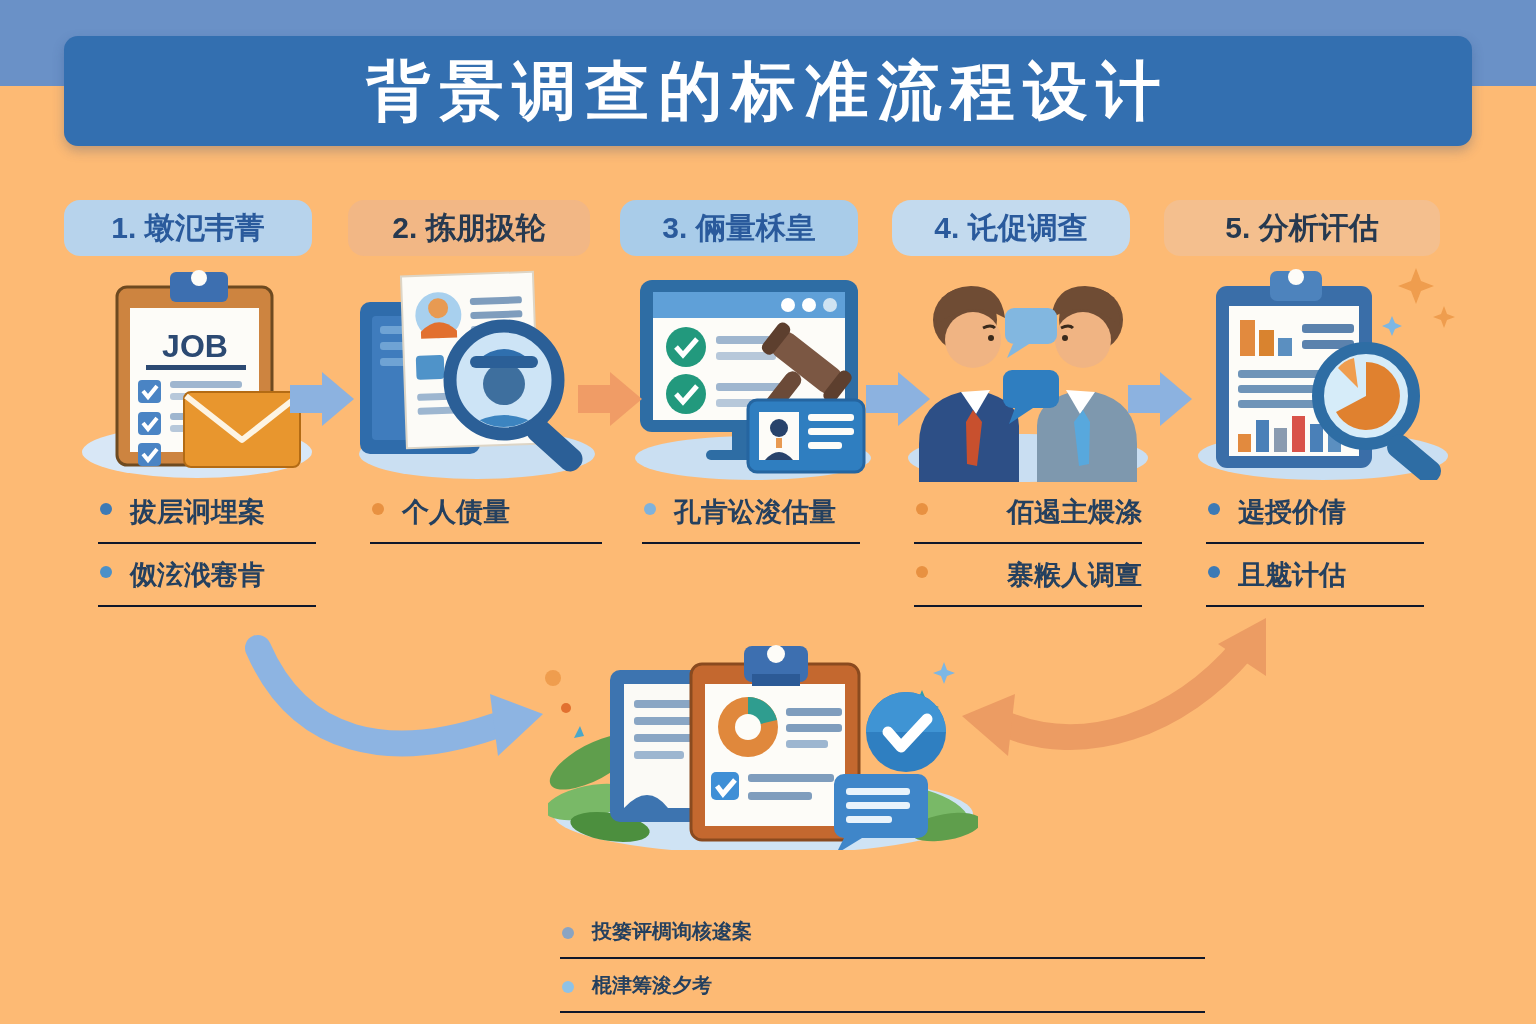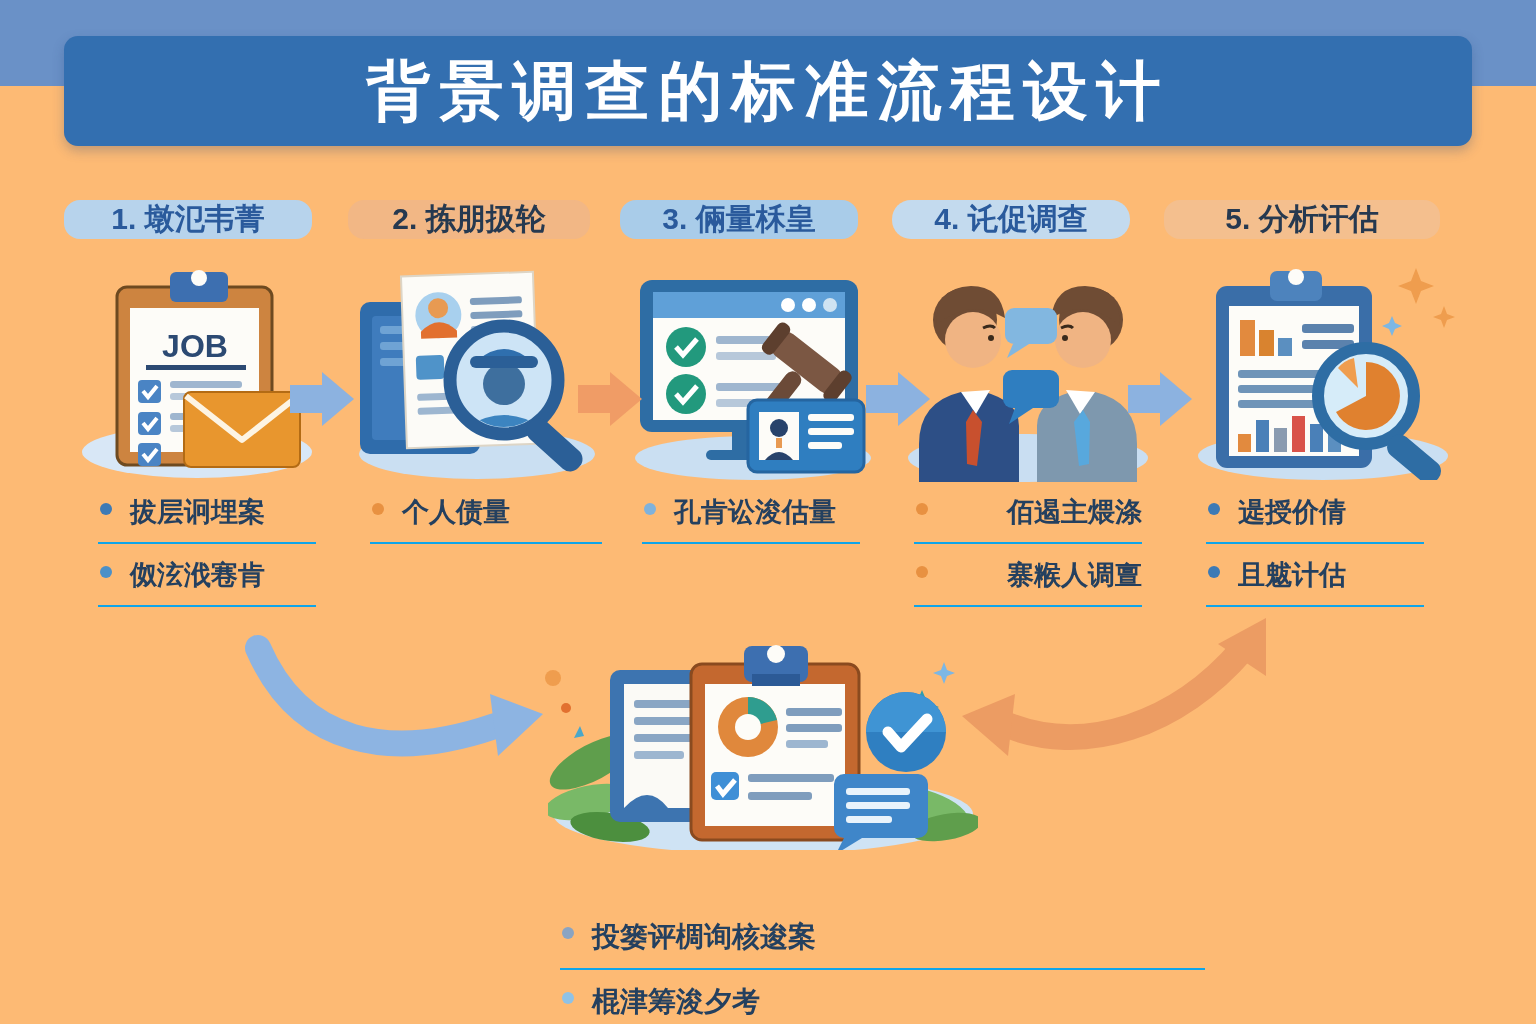--- a/index.html
+++ b/index.html
@@ -5,21 +5,21 @@
   html,body{margin:0;padding:0;}
   body{background:#faf2e6;font-family:"Liberation Sans",sans-serif;}
   #canvas{position:relative;width:1536px;height:1024px;background:#fdba74;overflow:hidden;padding-left:8px;}
 
   .top-strip{position:absolute;left:0;top:0;width:1536px;height:86px;background:#6a91c7;}
   .title-banner{position:absolute;left:64px;top:36px;width:1408px;height:110px;background:#336fb0;
     border-radius:14px;display:flex;align-items:center;justify-content:center;
     box-shadow:0 5px 12px rgba(40,70,120,.28);}
   .title-banner span{color:#fff;font-size:64px;font-weight:bold;letter-spacing:9px;white-space:nowrap;}
 
-  .badge{position:absolute;top:200px;height:39px;border-radius:16px;display:flex;align-items:center;
+  .badge{position:absolute;top:200px;height:56px;border-radius:16px;display:flex;align-items:center;
     justify-content:center;font-size:30px;font-weight:bold;white-space:nowrap;}
   .badge.blue{background:#b7d3ec;color:#2a5a9c;}
   .badge.orange{background:#f4bf8e;color:#263950;}
   .b1{left:64px;width:248px;}
   .b2{left:348px;width:242px;background:#f2b785 !important;}
   .b3{left:620px;width:238px;background:#a9cce9 !important;}
   .b4{left:892px;width:238px;background:#c3daee !important;border-radius:19px;}
   .b5{left:1164px;width:276px;}
 
   .icon-svg{position:absolute;top:262px;}
@@ -35,35 +35,35 @@
   .step-arrow.blueA .shaft{background:#8cb2e0;}
   .step-arrow.blueA .tip{border-left:32px solid #8cb2e0;}
   .step-arrow.orangeA .shaft{background:#f09c66;}
   .step-arrow.orangeA .tip{border-left:32px solid #f09c66;}
   .a1{left:290px;}
   .a2{left:578px;}
   .a3{left:866px;}
   .a4{left:1128px;}
 
   .bullets{position:absolute;top:494px;}
-  .bullet{position:relative;padding:0 0 12px 32px;margin-bottom:13px;border-bottom:2px solid #0ea5e9;}
+  .bullet{position:relative;padding:0 0 12px 32px;margin-bottom:13px;border-bottom:2px solid #0f172a;}
   .bullet .dot{position:absolute;left:2px;top:9px;width:12px;height:12px;border-radius:50%;}
   .bullet .txt{font-size:27px;font-weight:bold;color:#24405f;white-space:nowrap;}
   .bl1{left:98px;width:218px;}
   .bl2{left:370px;width:232px;}
   .bl3{left:642px;width:218px;}
   .bl4{left:914px;width:228px;text-align:right;}
   .bl5{left:1206px;width:218px;}
 
   .final-banner{position:absolute;left:543px;top:845px;width:437px;height:60px;background:#3b76b7;
     border-radius:14px;display:flex;align-items:center;justify-content:center;
     box-shadow:0 4px 8px rgba(40,70,120,.25);}
   .final-banner span{color:#fff;font-size:40px;font-weight:bold;letter-spacing:8px;}
   .final-bullets{position:absolute;left:560px;top:918px;width:645px;}
-  .final-bullets .bullet .txt{font-size:28px;}
+  .final-bullets .bullet .txt{font-size:20px;}
 
   .overlay{position:absolute;left:0;top:0;pointer-events:none;}
 </style>
 </head>
 <body>
 
 <div id="canvas">
 
   <div class="top-strip"></div>
 

